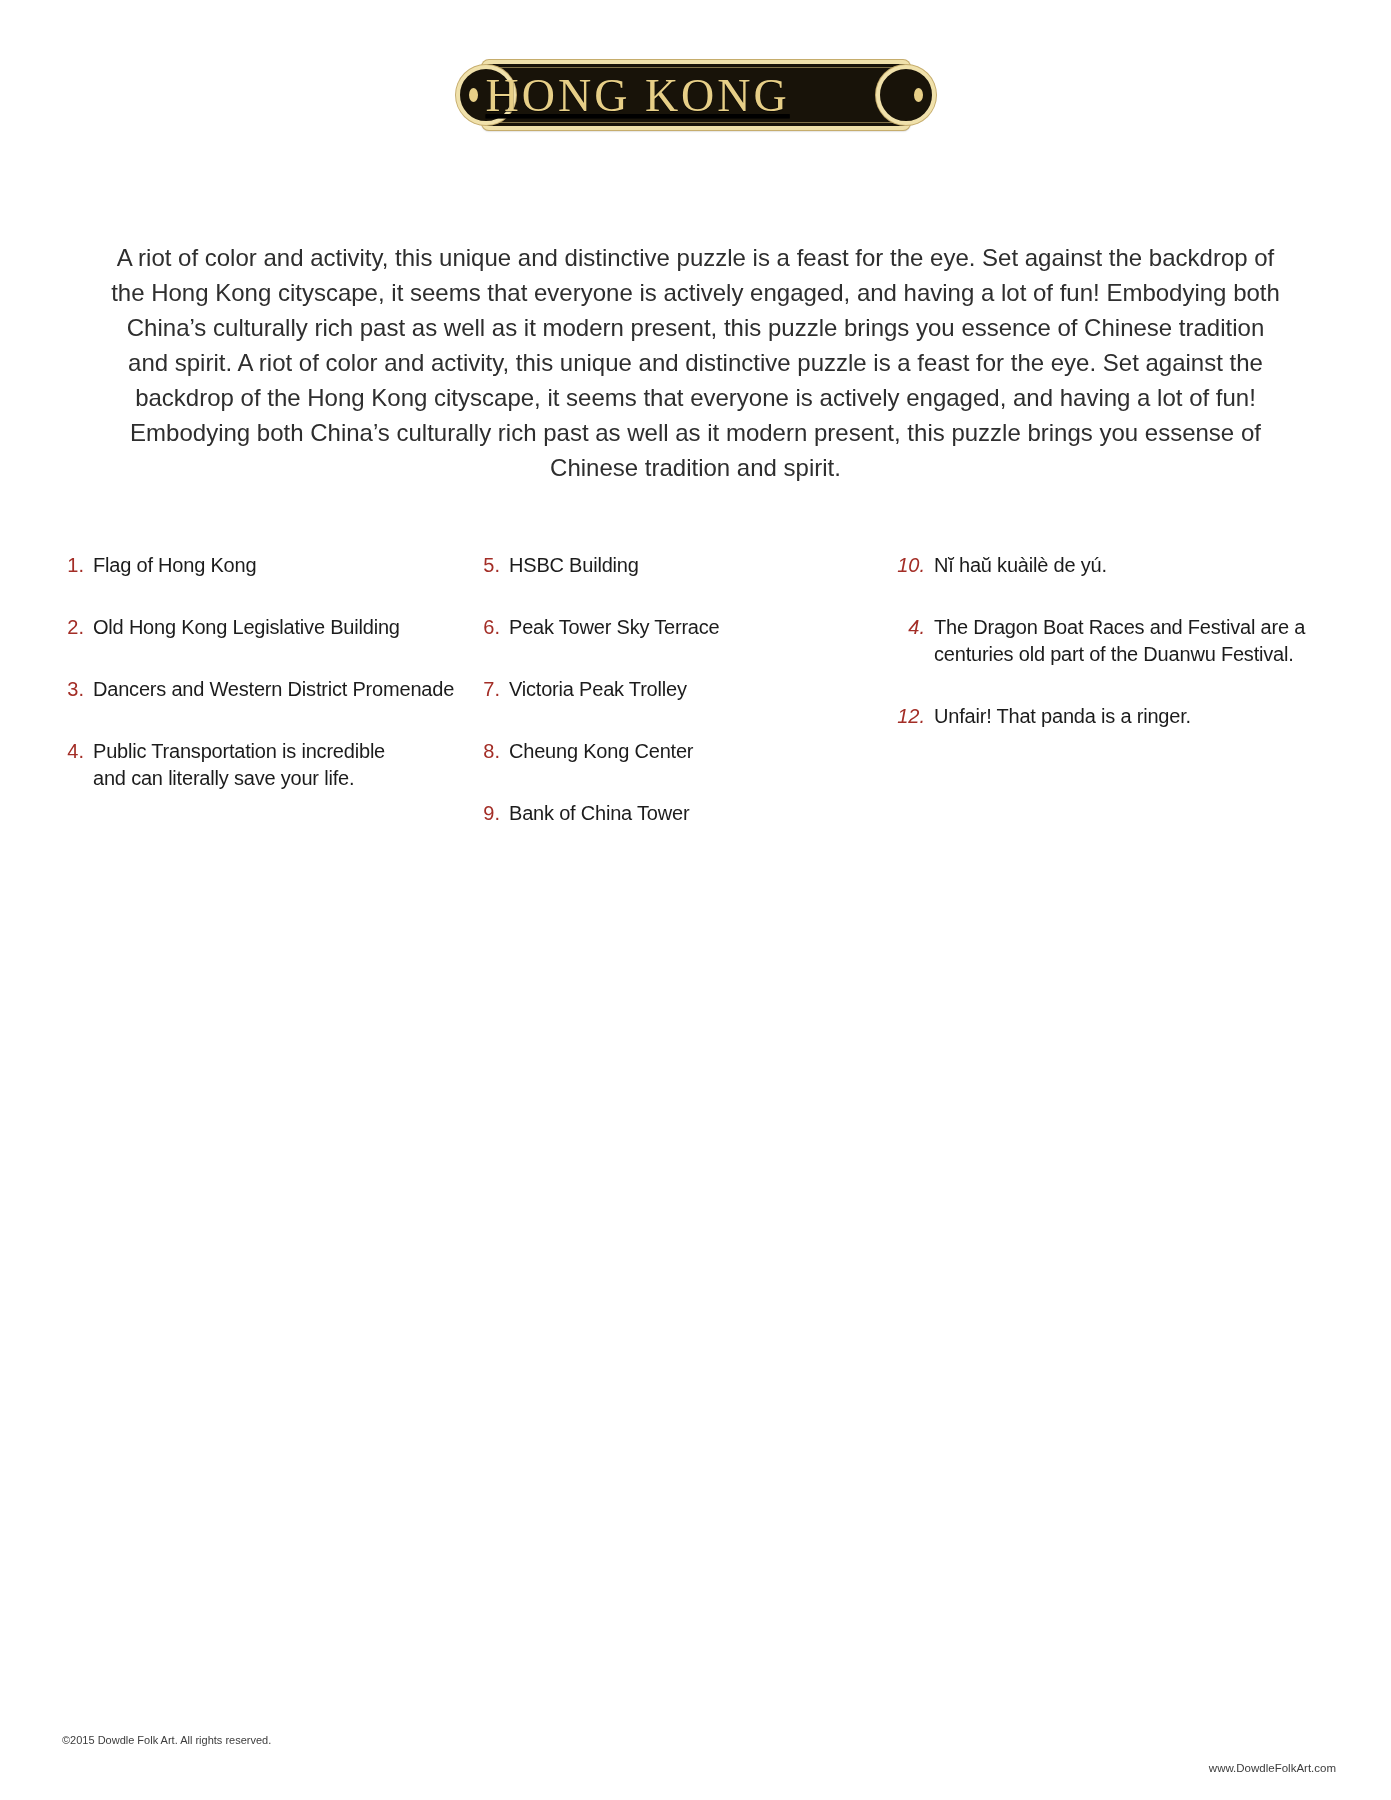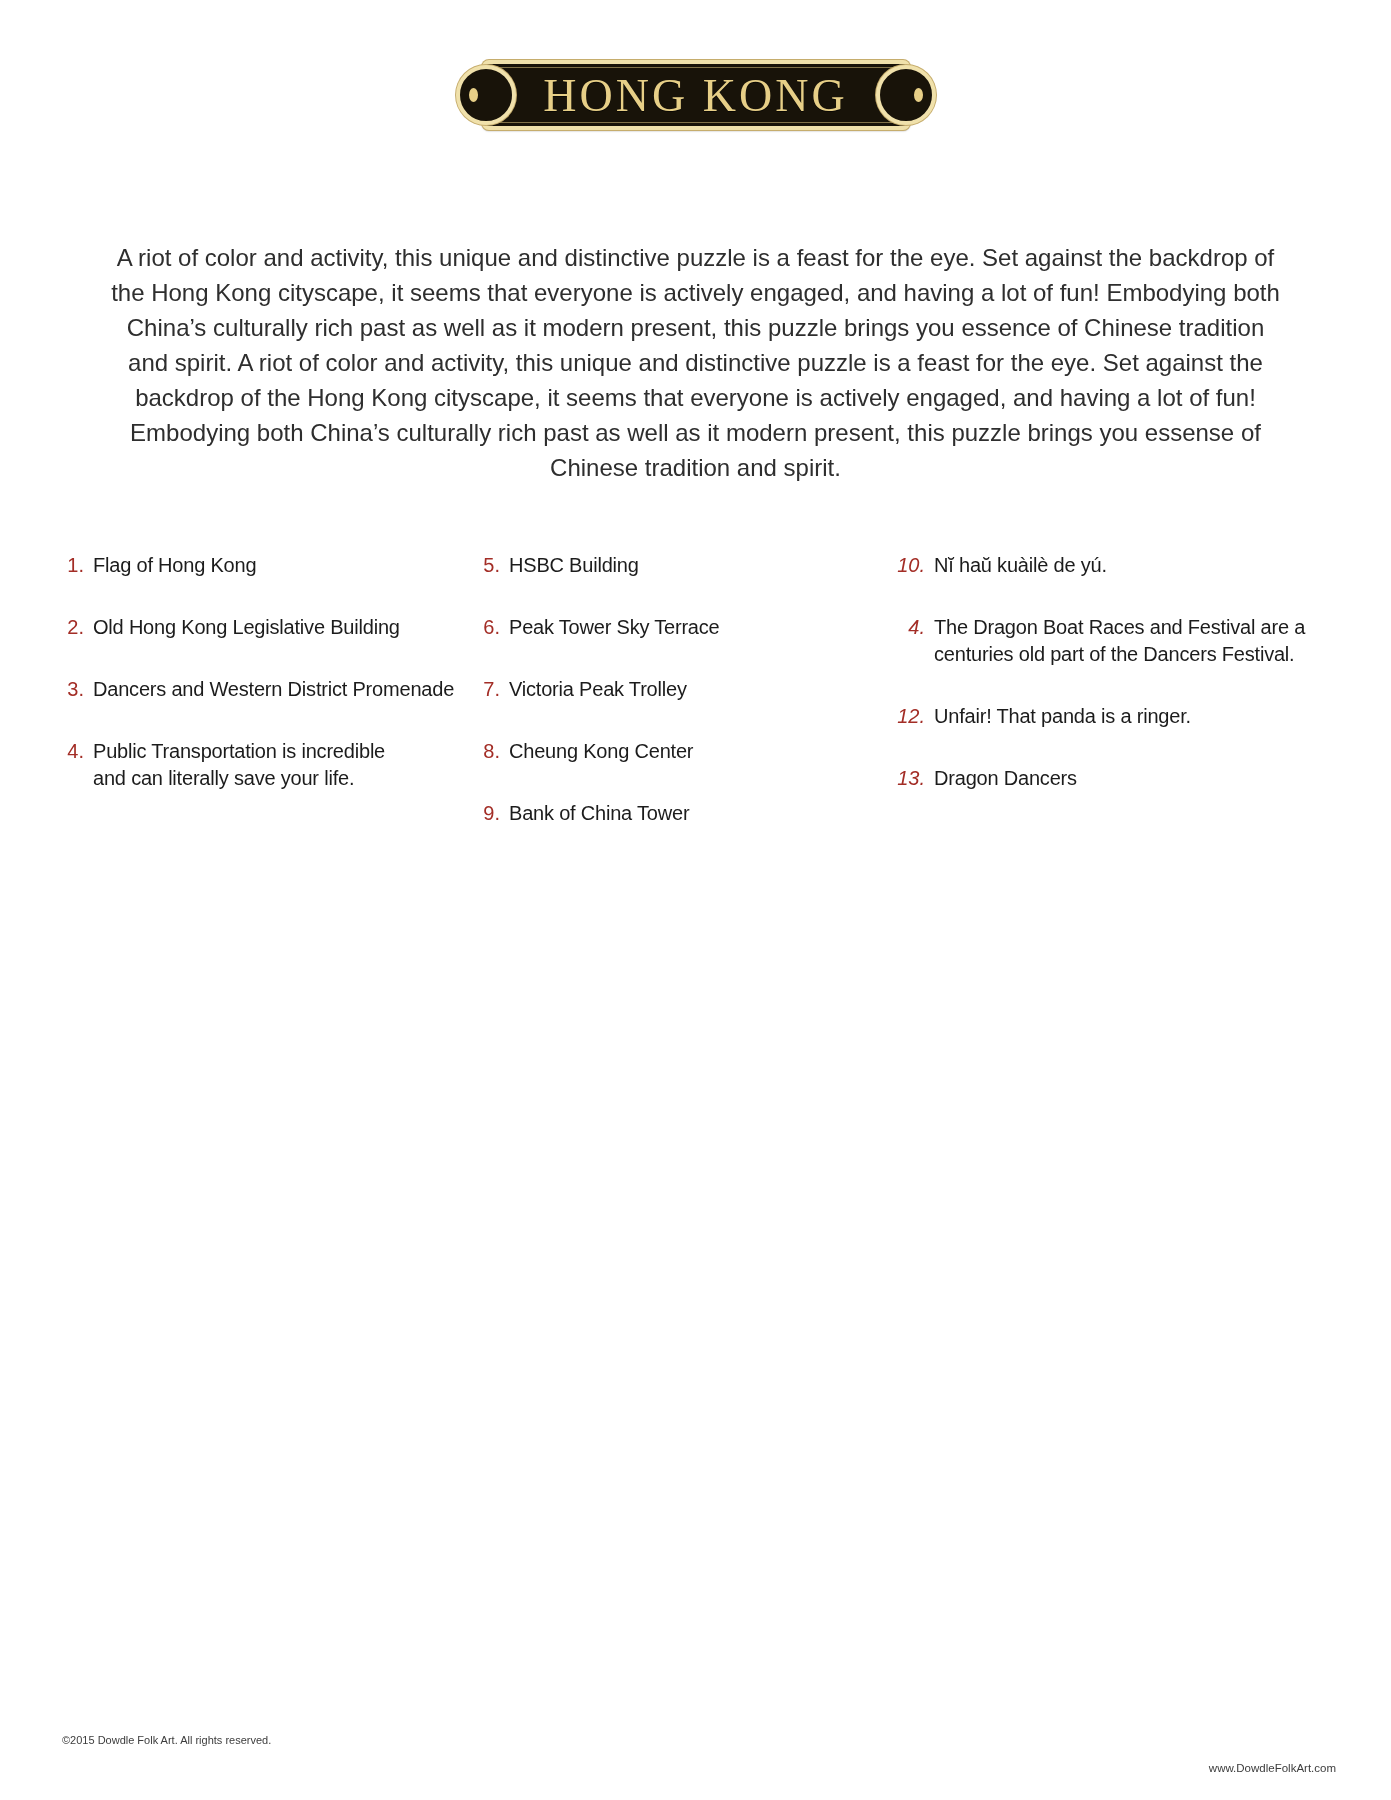--- a/index.html
+++ b/index.html
@@ -20,22 +20,23 @@
     overflow:hidden;
   }
 
   
   .plaque{
     position:absolute;
     background:var(--plaque-black);
     border:4px solid var(--cream-border);
     border-radius:7px;
     box-shadow:0 0 0 1px var(--gold-line), 0 1px 2px rgba(0,0,0,.35);
-    display:flex;align-items:center;justify-content:center;
+    display:flex;align-items:center;
     z-index:2;
+    text-decoration:underline;
   }
   .plaque::after{
     content:"";position:absolute;inset:3px;
     border:1px solid rgba(231,207,135,.5);
     border-radius:4px;pointer-events:none;
   }
   .knob{
     position:absolute;top:50%;transform:translateY(-50%);
     background:var(--plaque-black);
     border:4px solid var(--cream-border);
@@ -187,29 +188,25 @@
   </div>
 
   <div class="list-col col-3">
     <div class="li">
       <span class="num">10.</span>
       <span class="txt">Nĭ haŭ kuàilè de yú.</span>
     </div>
     <div class="li">
       <span class="num">4.</span>
       <span class="txt">The Dragon Boat Races and Festival are a
-centuries old part of the Dancers Festival.</span>
+centuries old part of the Duanwu Festival.</span>
     </div>
     <div class="li">
       <span class="num">12.</span>
       <span class="txt">Unfair! That panda is a ringer.</span>
     </div>
-    <div class="li">
-      <span class="num">13.</span>
-      <span class="txt">Dragon Dancers</span>
-    </div>
   </div>
 
 
   <span class="footer-left">©2015 Dowdle Folk Art. All rights reserved.</span>
   <span class="footer-right">www.DowdleFolkArt.com</span>
 
 </div>
 
 </body></html>

